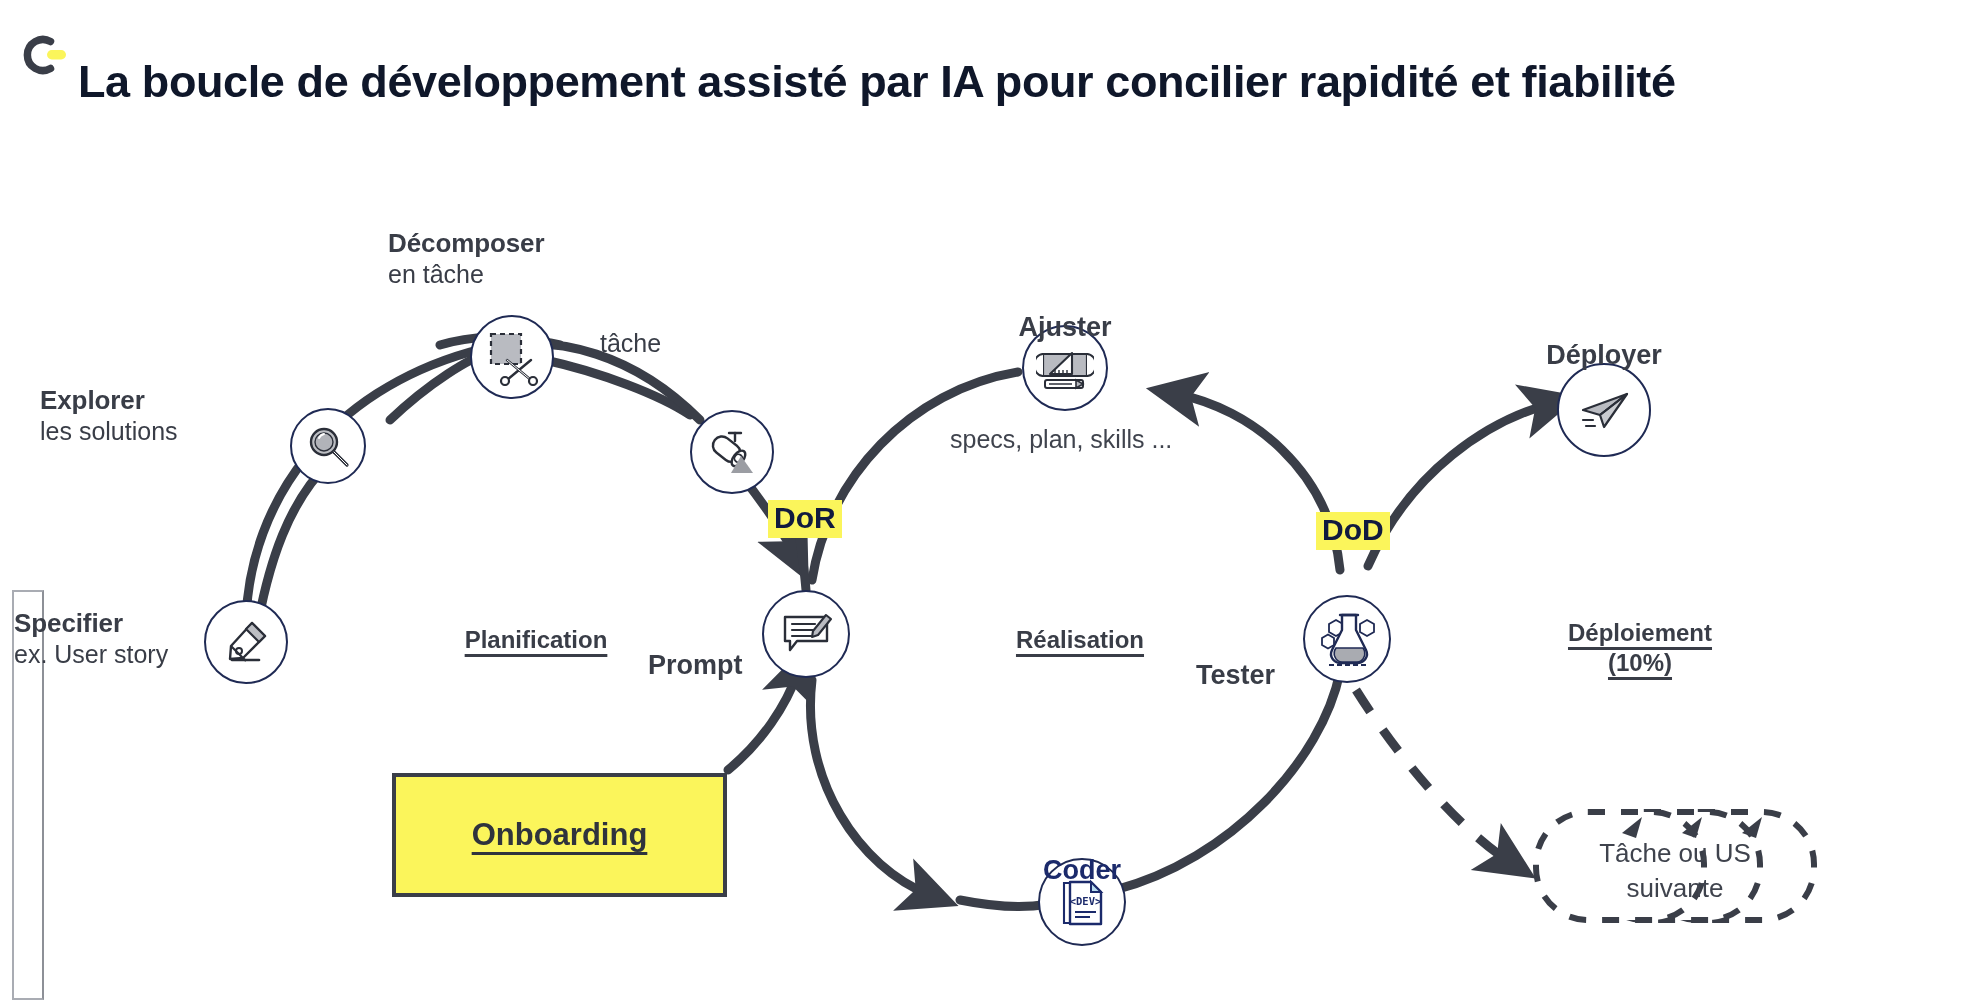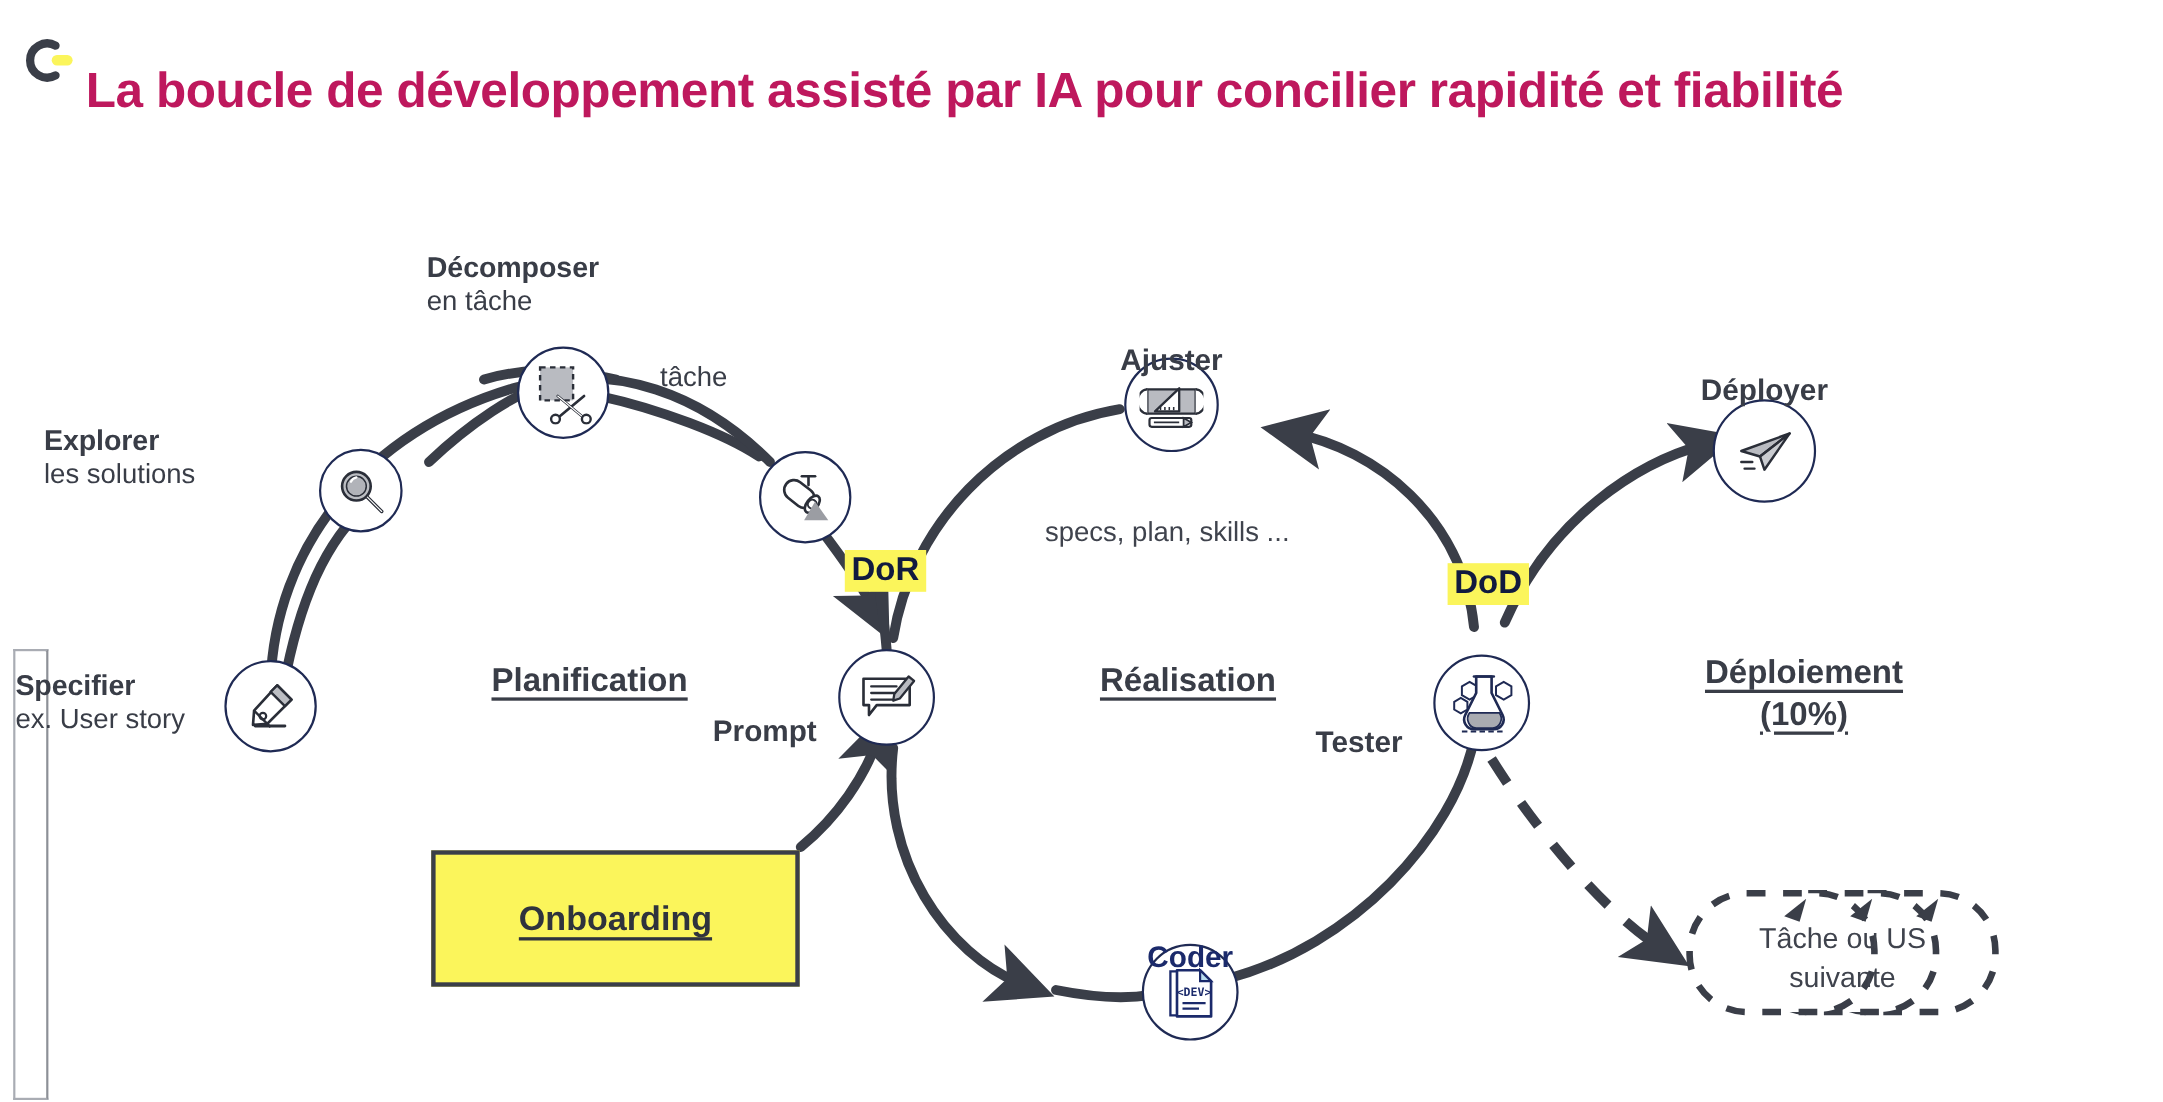--- a/index.html
+++ b/index.html
@@ -29,21 +29,21 @@
 
   
   .title {
     position: absolute;
     left: 78px; top: 52px;
     width: 1700px;
     font-size: 45px;
     font-weight: 700;
     line-height: 1.33;
     letter-spacing: -0.4px;
-    color: #be185d;
+    color: #0f172a;
   }
 
   
   #curves {
     position: absolute; left: 0; top: 0;
     width: 1966px; height: 1002px;
     pointer-events: none;
   }
 
   
@@ -75,28 +75,29 @@
   .lbl .s {
     display: block;
     font-weight: 400;
     font-size: 25px;
     white-space: nowrap;
   }
 
   .phase {
     position: absolute;
     font-weight: 700;
-    font-size: 30px;
+    font-size: 24px;
     text-decoration: underline;
     text-underline-offset: 6px;
     text-decoration-thickness: 3px;
     color: #393d47;
     text-align: center;
     line-height: 1.25;
     white-space: nowrap;
+    margin-top: 25px;
   }
   .phase.two { white-space: normal; }
 
   .stepname {
     position: absolute;
     font-weight: 700;
     font-size: 27px;
     color: #393d47;
     white-space: nowrap;
     margin-top: 35px;
@@ -324,21 +325,21 @@
       <path d="M7 15 a4 5 0 0 0 0 22" fill="#fff" stroke="#2a2e38" stroke-width="2"></path>
       <path d="M51 15 a4 5 0 0 1 0 22" fill="#fff" stroke="#2a2e38" stroke-width="2"></path>
       <path d="M14 35 L36 14 L36 35 Z" fill="#fff" stroke="#2a2e38" stroke-width="2.1" stroke-linejoin="round"></path>
       <path d="M19 34 v-3 M23 34 v-3 M27 34 v-3 M31 34 v-3" stroke="#2a2e38" stroke-width="1.4"></path>
       <rect x="9" y="41" width="38" height="8" rx="2" fill="#fff" stroke="#2a2e38" stroke-width="2"></rect>
       <path d="M40 41 L47 45 L40 49 Z" fill="#b9bbc1" stroke="#2a2e38" stroke-width="1.6"></path>
       <path d="M13 45 H36" stroke="#2a2e38" stroke-width="1.5"></path>
     </svg>
   </div>
   <div class="stepname" style="left:1065px; top:277px; transform:translateX(-50%);">Ajuster</div>
-  <div class="note" style="left:950px; top:425px;margin-top:45px;">specs, plan, skills ...</div>
+  <div class="note" style="left:950px; top:425px;">specs, plan, skills ...</div>
 
   <div class="node" style="left:1557px; top:363px; width:94px; height:94px;">
     <svg width="62" height="62" viewBox="0 0 62 62">
       <path d="M54 15 L10 31 L27 36 Z" fill="#b9bbc1" stroke="#2a2e38" stroke-width="2.2" stroke-linejoin="round"></path>
       <path d="M54 15 L27 36 L31 48 Z" fill="#c9cbd0" stroke="#2a2e38" stroke-width="2.2" stroke-linejoin="round"></path>
       <path d="M54 15 L27 36" stroke="#2a2e38" stroke-width="1.6"></path>
       <path d="M10 41 H20 M13 47 H22" stroke="#2a2e38" stroke-width="2.2" stroke-linecap="round"></path>
     </svg>
   </div>
   <div class="stepname" style="left:1604px; top:305px; transform:translateX(-50%);">Déployer</div>

